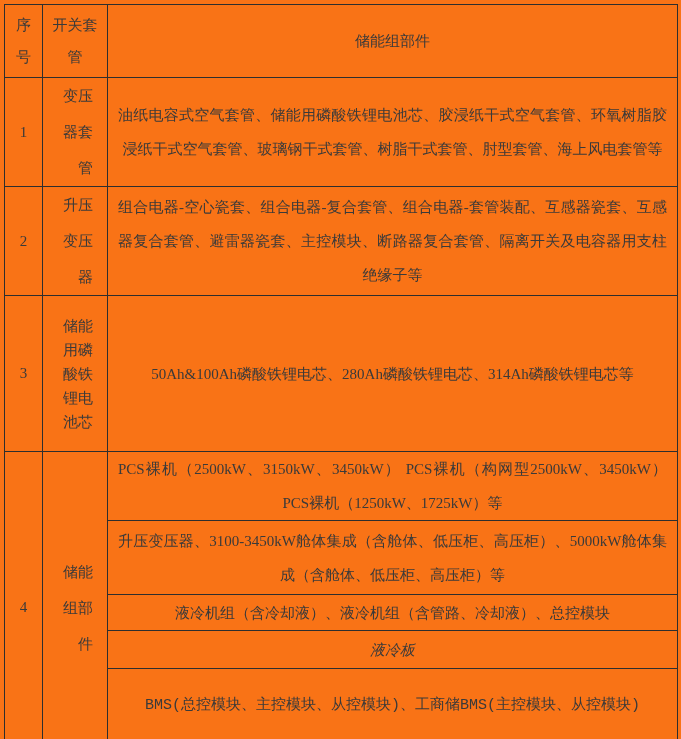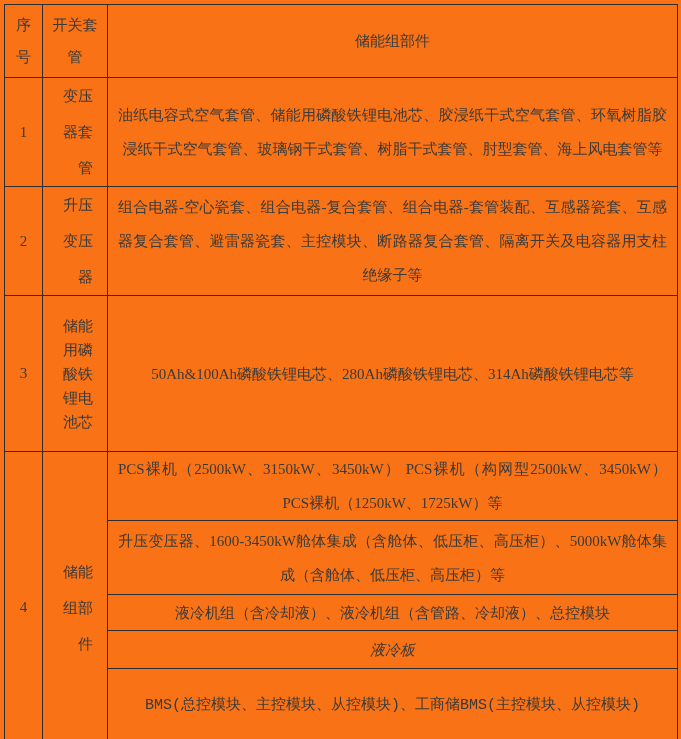--- a/index.html
+++ b/index.html
@@ -103,21 +103,21 @@
         <td class="no-cell">3</td>
         <td class="cat-cell tight">储能用磷酸铁锂电池芯</td>
         <td class="content-cell">50Ah&amp;100Ah磷酸铁锂电芯、280Ah磷酸铁锂电芯、314Ah磷酸铁锂电芯等</td>
       </tr>
       <tr class="r-4a">
         <td class="no-cell" rowspan="6">4</td>
         <td class="cat-cell" rowspan="6">储能组部件</td>
         <td class="content-cell">PCS裸机（2500kW、3150kW、3450kW） PCS裸机（构网型2500kW、3450kW） PCS裸机（1250kW、1725kW）等</td>
       </tr>
       <tr class="r-4b">
-        <td class="content-cell">升压变压器、1600-3450kW舱体集成（含舱体、低压柜、高压柜）、5000kW舱体集成（含舱体、低压柜、高压柜）等</td>
+        <td class="content-cell">升压变压器、3100-3450kW舱体集成（含舱体、低压柜、高压柜）、5000kW舱体集成（含舱体、低压柜、高压柜）等</td>
       </tr>
       <tr class="r-4c">
         <td class="content-cell">液冷机组（含冷却液）、液冷机组（含管路、冷却液）、总控模块</td>
       </tr>
       <tr class="r-4d">
         <td class="content-cell">液冷板</td>
       </tr>
       <tr class="r-4e">
         <td class="content-cell">BMS(总控模块、主控模块、从控模块)、工商储BMS(主控模块、从控模块)</td>
       </tr>

